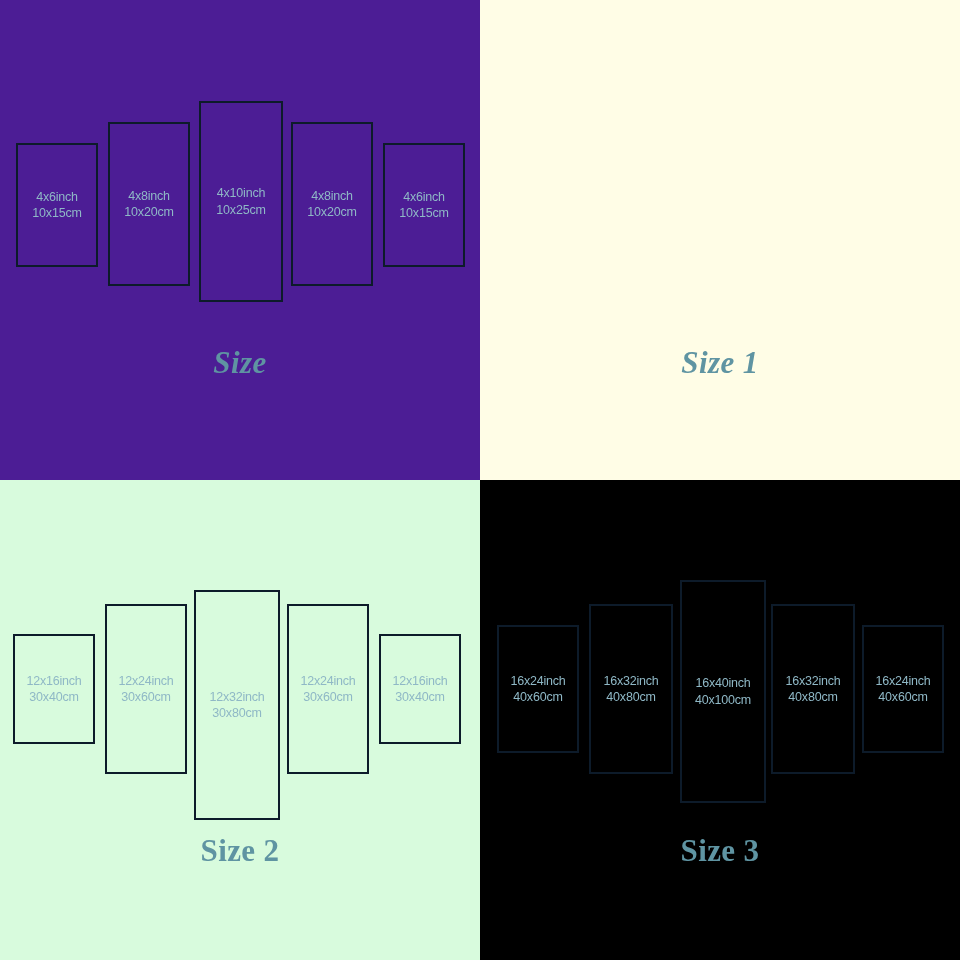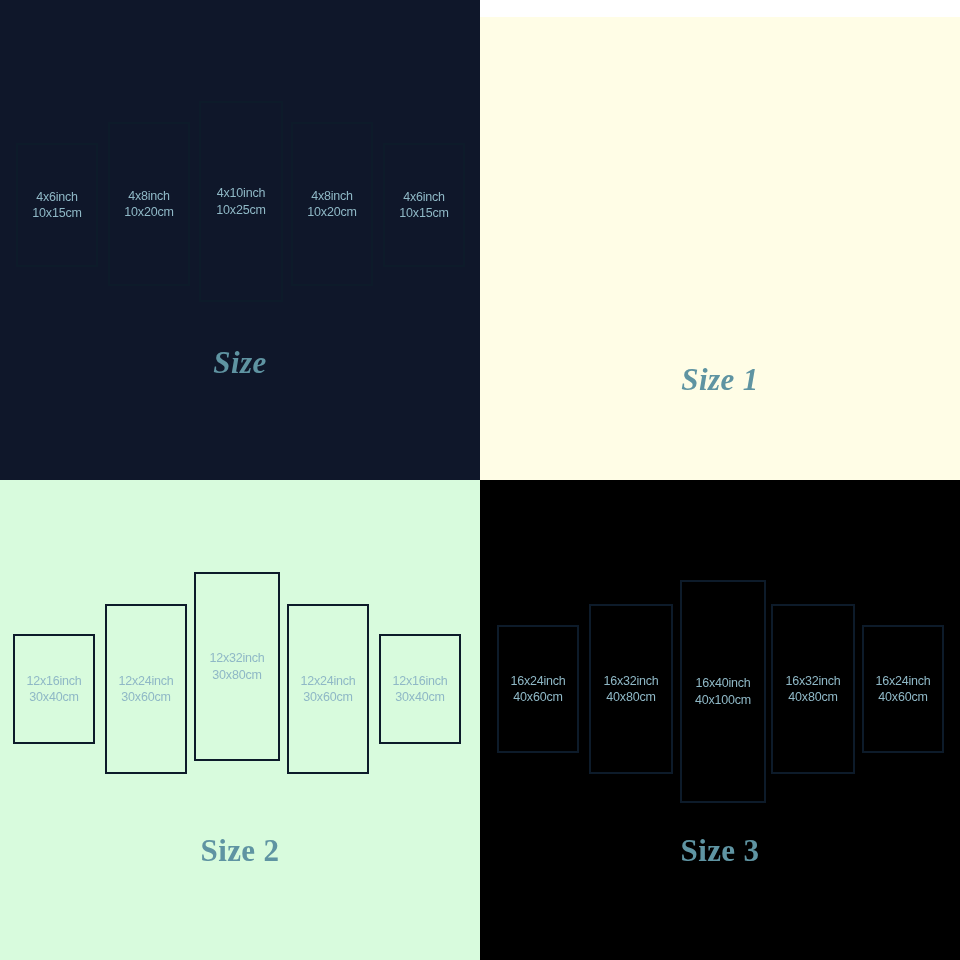--- a/index.html
+++ b/index.html
@@ -16,21 +16,21 @@
     height: 960px;
     overflow: hidden;
   }
   .quadrant {
     position: absolute;
     width: 480px;
     height: 480px;
     overflow: hidden;
   }
   .q-tl { left: 0;   top: 0;   }
-  .q-tr { left: 480px; top: 17px; }
+  .q-tr { left: 480px; top: 0; }
   .q-bl { left: 0;   top: 480px; }
   .q-br { left: 480px; top: 480px; }
 
   .panel-group {
     position: absolute;
     left: 0;
     top: 0;
     width: 480px;
     height: 480px;
   }
@@ -72,21 +72,21 @@
   .title-bottom { top: 833px; }
   
   .quadrant .quad-title.title-top    { top: 345px; font-style: italic; }
   .quadrant .quad-title.title-bottom { top: 353px; }
 </style>
 </head>
 <body>
 
 <div id="canvas">
 
-  <div class="quadrant q-tl" style="background: #0f172a;">
+  <div class="quadrant q-tl" style="background: #4c1d95;">
     <div class="panel-group">
         <div class="panel" style="left: 16px; top: 143px; width: 82px; height: 124px; border-color: rgb(13, 27, 42);">
           <div class="panel-label" style="color: rgb(143, 184, 198);">
             <span class="ln">4x6inch</span>
             <span class="ln">10x15cm</span>
           </div>
         </div>
         <div class="panel" style="left: 108px; top: 122px; width: 82px; height: 164px; border-color: rgb(13, 27, 42);">
           <div class="panel-label" style="color: rgb(143, 184, 198);">
             <span class="ln">4x8inch</span>
@@ -127,21 +127,21 @@
             <span class="ln">12x16inch</span>
             <span class="ln">30x40cm</span>
           </div>
         </div>
         <div class="panel" style="left: 105px; top: 124px; width: 82px; height: 170px; border-color: rgb(13, 27, 42);">
           <div class="panel-label" style="color: rgb(143, 184, 198);">
             <span class="ln">12x24inch</span>
             <span class="ln">30x60cm</span>
           </div>
         </div>
-        <div class="panel" style="left: 194px; top: 92px; width: 86px; height: 189px; border-color: rgb(13, 27, 42);">
+        <div class="panel" style="left: 194px; top: 110px; width: 86px; height: 230px; border-color: rgb(13, 27, 42);">
           <div class="panel-label" style="color: rgb(143, 184, 198);">
             <span class="ln">12x32inch</span>
             <span class="ln">30x80cm</span>
           </div>
         </div>
         <div class="panel" style="left: 287px; top: 124px; width: 82px; height: 170px; border-color: rgb(13, 27, 42);">
           <div class="panel-label" style="color: rgb(143, 184, 198);">
             <span class="ln">12x24inch</span>
             <span class="ln">30x60cm</span>
           </div>

